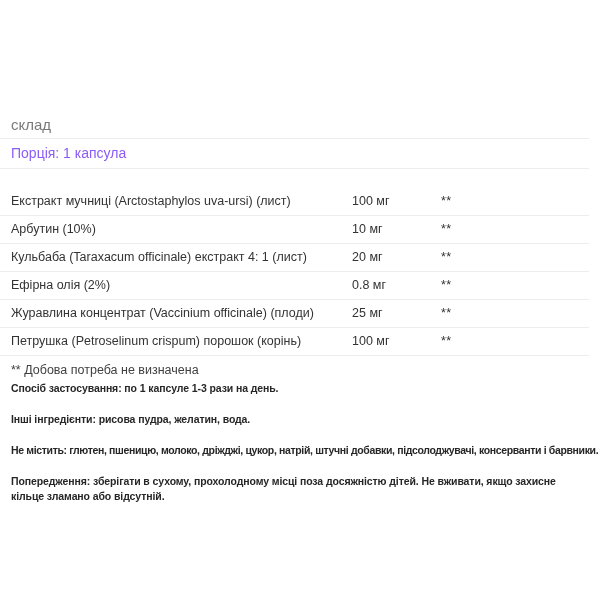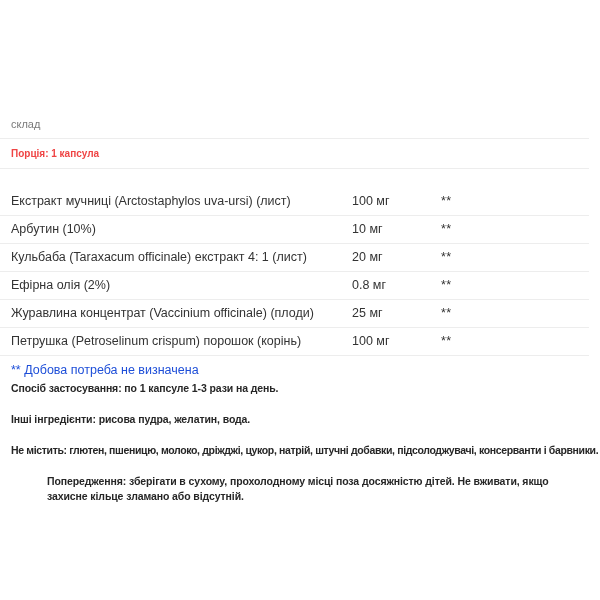--- a/index.html
+++ b/index.html
@@ -51,31 +51,30 @@
   .col-dv     { width: 148px; }
 
   .row-line {
     border-bottom: 1px solid #ededed;
   }
 
   .cell-pad-left { padding-left: 11px !important; }
 
   .title-row td {
     padding: 0 0 7px 11px !important;
-    font-size: 11px;
+    font-size: 15px;
     color: #7a7a7a;
     line-height: 13px;
   }
 
   .serving-row td {
     padding: 7px 0 7px 11px !important;
-    font-size: 10px;
-    color: #ef4444;
-    line-height: 15px;
-    font-weight: bold;
+    font-size: 14px;
+    color: #8b5cf6;
+    line-height: 15px;
   }
 
   .spacer-row td {
     height: 19px;
     padding: 0 !important;
   }
 
   .head-row td {
     padding: 6px 0 6px 0 !important;
     font-size: 12.5px;
@@ -95,21 +94,21 @@
 
   .dv-mark {
     font-size: 12.5px;
     letter-spacing: 0.5px;
     color: #333333;
   }
 
   .footnote-row td {
     padding: 7px 0 9px 11px !important;
     font-size: 12.5px;
-    color: #1d4ed8;
+    color: #404040;
     line-height: 15px;
   }
 
   
   .footer {
     position: absolute;
     left: 0;
     top: 381px;
     width: 600px;
     padding: 0 11px;
@@ -120,21 +119,20 @@
     font-family: Liberation Sans, sans-serif;
     font-size: 10.5px;
     font-weight: bold;
     line-height: 15px;
     color: #262626;
     letter-spacing: -0.1px;
   }
   .footer p.warning {
     margin-bottom: 0;
     max-width: 585px;
-    margin-left: 36px;
   }
   .footer p.free-of {
     letter-spacing: -0.35px;
     white-space: nowrap;
   }
 </style>
 </head>
 <body>
 
 <div class="page">

